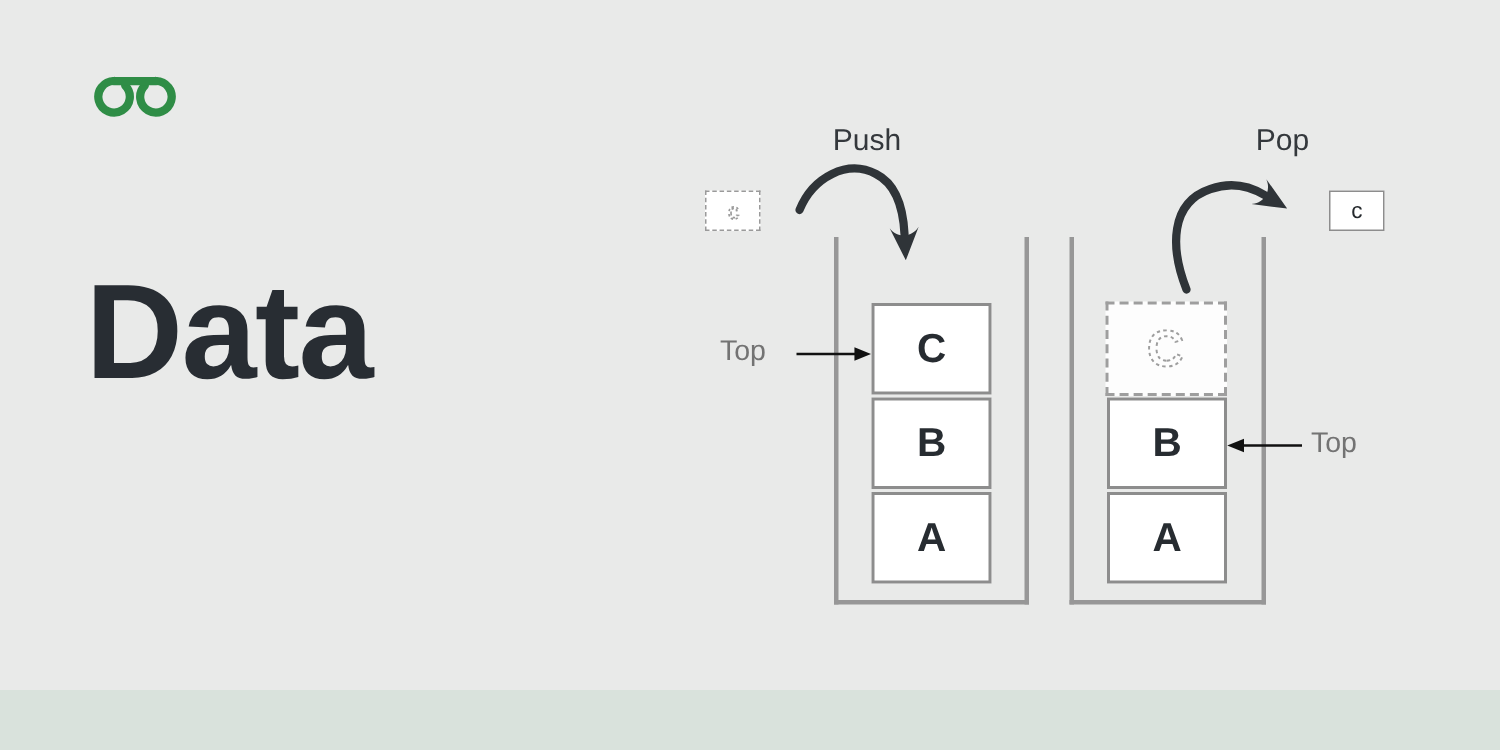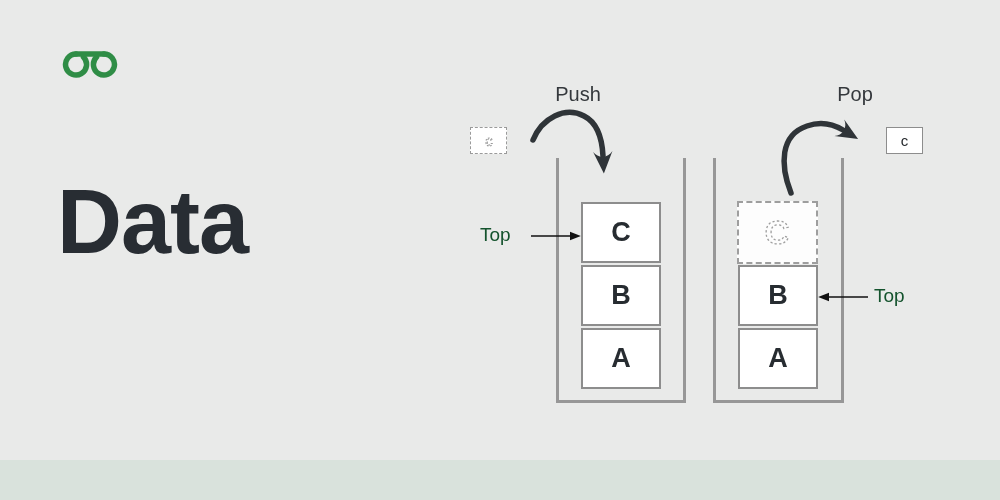--- a/index.html
+++ b/index.html
@@ -25,21 +25,21 @@
     font-size:40px;line-height:1;font-weight:400;
     letter-spacing:.5px;color:#2b3137;
   }
   .op-label{
     position:absolute;top:84px;width:80px;
     font-size:20px;line-height:1;color:#34383c;text-align:center;
   }
   .push-label{left:538px;}
   .pop-label{left:815px;}
   .top-label{
-    position:absolute;font-size:19px;line-height:1;color:#14532d;
+    position:absolute;font-size:19px;line-height:1;color:#737373;
   }
   .top-label-left{left:480px;top:225px;}
   .top-label-right{left:874px;top:286px;}
   .stack-frame{
     position:absolute;top:158px;height:245px;box-sizing:border-box;
     border-left:3px solid #979797;
     border-right:3px solid #979797;
     border-bottom:3px solid #979797;
   }
   .stack-frame.push{left:556px;width:130px;}

